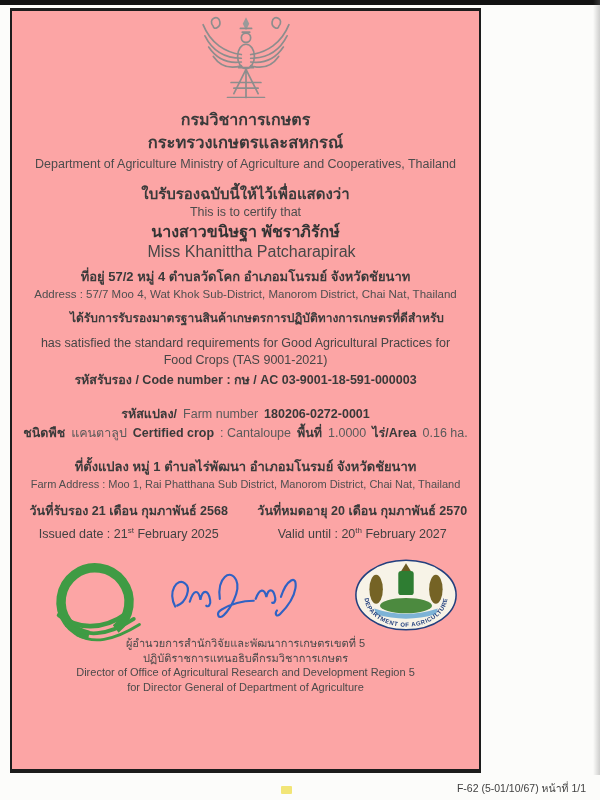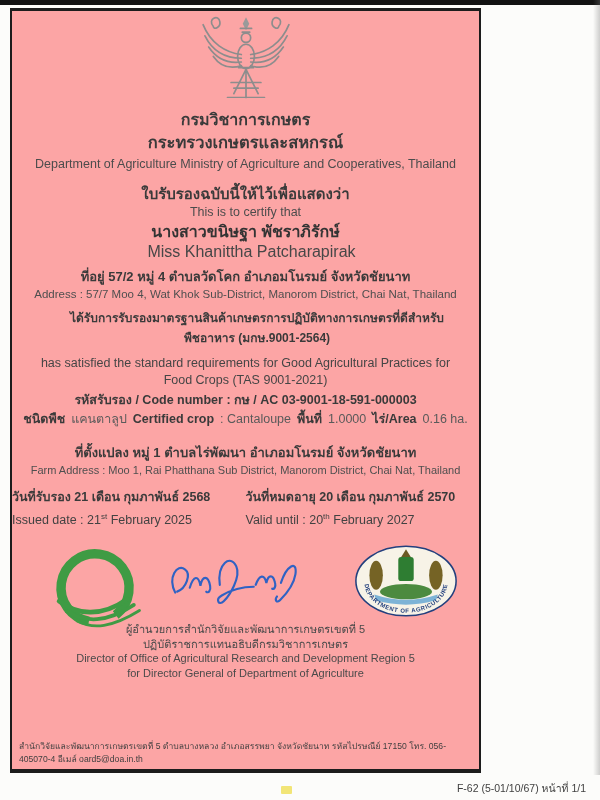--- a/index.html
+++ b/index.html
@@ -35,21 +35,21 @@
   .code-line{font-size:12.5px;font-weight:bold;line-height:18px;margin-top:2px;color:#3a3a3a;}
   .farm-number-line{font-size:12.5px;line-height:18px;margin-top:16px;}
   .crop-line{font-size:12.5px;line-height:20px;}
   .seg{display:inline-block;margin:0 3px;}
   .seg.bold{font-weight:bold;color:#3a3a3a;}
   .seg.gray{color:#5a5a5a;}
   .seg.dark{font-weight:bold;color:#383838;}
   .farm-addr-thai{font-size:13px;font-weight:bold;line-height:19px;margin-top:14px;color:#3a3a3a;}
   .farm-addr-eng{font-size:11px;line-height:16px;color:#4f4f4f;}
   .dates-row{display:flex;margin-top:10px;}
-  .date-col{text-align:left;}
+  .date-col{text-align:center;}
   .date-col.left{width:50%;}
   .date-col.right{width:50%;}
   .date-thai{font-size:12.5px;font-weight:bold;line-height:19px;color:#3a3a3a;}
   .date-eng{font-size:12.5px;line-height:19px;color:#424242;}
   .date-eng sup{font-size:8px;}
   .sig-row{position:relative;height:80px;margin-top:12px;}
   .q-logo{position:absolute;left:32px;top:2px;}
   .doa-seal{position:absolute;right:20px;top:2px;}
   .signature{position:absolute;left:50%;transform:translateX(-50%);top:6px;}
   .signer-name{font-size:13px;font-weight:bold;line-height:18px;color:#333;}
@@ -105,25 +105,27 @@
 
   <div class="c certify-thai">ใบรับรองฉบับนี้ให้ไว้เพื่อแสดงว่า</div>
   <div class="c certify-eng">This is to certify that</div>
 
   <div class="c holder-name-thai">นางสาวขนิษฐา พัชราภิรักษ์</div>
   <div class="c holder-name-eng">Miss Khanittha Patcharapirak</div>
   <div class="c holder-addr-thai">ที่อยู่ 57/2 หมู่ 4 ตำบลวัดโคก อำเภอมโนรมย์ จังหวัดชัยนาท</div>
   <div class="c holder-addr-eng">Address : 57/7 Moo 4, Wat Khok Sub-District, Manorom District, Chai Nat, Thailand</div>
 
   <div class="c std-thai first">ได้รับการรับรองมาตรฐานสินค้าเกษตรการปฏิบัติทางการเกษตรที่ดีสำหรับ</div>
-  <div class="c std-thai">พืชอาหาร (มกษ.9001-2564)</div>
   <div class="c std-eng first">has satisfied the standard requirements for Good Agricultural Practices for</div>
   <div class="c std-eng">Food Crops (TAS 9001-2021)</div>
   <div class="c code-line">รหัสรับรอง / Code number : กษ / AC 03-9001-18-591-000003</div>
 
+  <div class="c farm-number-line">
+    <span class="seg bold">รหัสแปลง/</span><span class="seg gray">Farm number</span><span class="seg dark">180206-0272-0001</span>
+  </div>
 
   <div class="c crop-line">
     <span class="seg bold">ชนิดพืช</span><span class="seg gray">แคนตาลูป</span><span class="seg bold">Certified crop</span><span class="seg gray">: Cantaloupe</span><span class="seg bold">พื้นที่</span><span class="seg gray">1.0000</span><span class="seg bold">ไร่/Area</span><span class="seg gray">0.16 ha.</span>
   </div>
 
   <div class="c farm-addr-thai">ที่ตั้งแปลง หมู่ 1 ตำบลไร่พัฒนา อำเภอมโนรมย์ จังหวัดชัยนาท</div>
   <div class="c farm-addr-eng">Farm Address : Moo 1, Rai Phatthana Sub District, Manorom District, Chai Nat, Thailand</div>
 
   <div class="dates-row">
     <div class="date-col left">
@@ -180,19 +182,18 @@
       </svg>
     </div>
   </div>
 
   <div class="c signer-title-thai">ผู้อำนวยการสำนักวิจัยและพัฒนาการเกษตรเขตที่ 5</div>
   <div class="c signer-title-thai">ปฏิบัติราชการแทนอธิบดีกรมวิชาการเกษตร</div>
   <div class="c signer-title-eng">Director of Office of Agricultural Research and Development Region 5</div>
   <div class="c signer-title-eng">for Director General of Department of Agriculture</div>
 
   <div class="footer-box">
-    <div class="footer-thai">สำนักวิจัยและพัฒนาการเกษตรเขตที่ 5 ตำบลบางหลวง อำเภอสรรพยา จังหวัดชัยนาท รหัสไปรษณีย์ 17150 โทร. 056-405070-4  อีเมล์ oard5@doa.in.th</div>
   </div>
 
 </div>
 
 <div class="form-code">F-62 (5-01/10/67) หน้าที่ 1/1</div>
 <div class="artifact-yellow"></div>
 
 </body></html>

